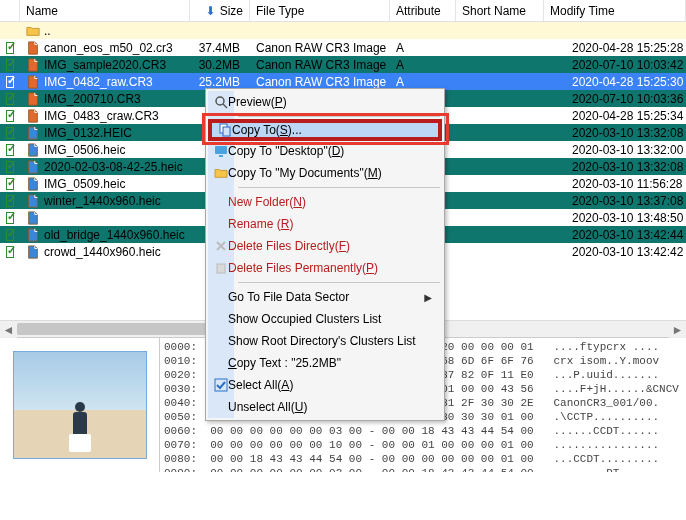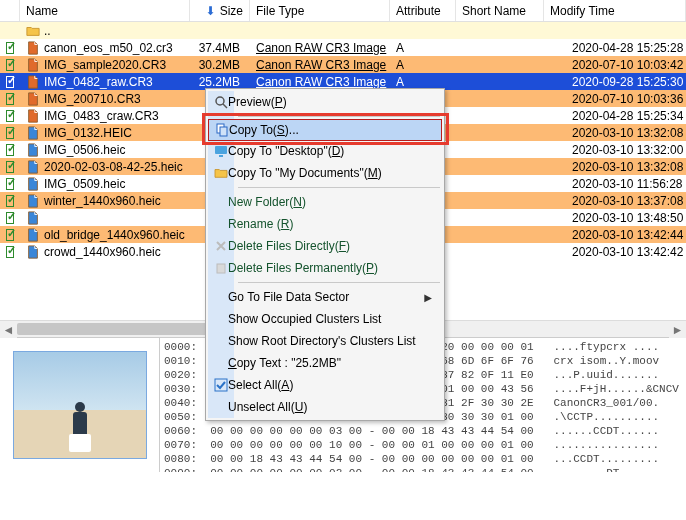--- a/index.html
+++ b/index.html
@@ -13,27 +13,27 @@
   .col-size { flex: 0 0 60px; justify-content: flex-end; padding-right: 10px; }
   .col-type { flex: 0 0 140px; }
   .col-attr { flex: 0 0 66px; }
   .col-short{ flex: 0 0 88px; }
   .col-mtime{ flex: 1 1 auto; border-right: none; }
   .sort-icon { color: #2b6cd4; font-size: 12px; margin-right: 4px; }
 
   
   .rows { }
   .row { display: flex; align-items: center; height: 17px; }
-  .row.stripe { background: #fdba74; }
-  .row.sel { background: #1d4ed8; color: #fff; justify-content: space-between; }
+  .row.stripe { background: #0f766e; }
+  .row.sel { background: #3b82f6; color: #fff; justify-content: space-between; }
   .row .cell { padding: 0 6px; overflow: hidden; white-space: nowrap; }
   .row .cell.chk { width: 20px; flex: 0 0 20px; display:flex; align-items:center; justify-content:center; }
   .row .cell.name { flex: 0 0 170px; display:flex; align-items:center; gap:4px; }
   .row .cell.size { flex: 0 0 60px; text-align: right; padding-right: 10px; }
-  .row .cell.type { flex: 0 0 140px; text-decoration: underline; }
+  .row .cell.type { flex: 0 0 140px; }
   .row .cell.attr { flex: 0 0 66px; }
   .row .cell.short{ flex: 0 0 88px; }
   .row .cell.mtime{ flex: 1 1 auto; margin-left: 22px; }
 
   .chkbox { width:12px; height:12px; border:1px solid #2e8b2e; position:relative; }
   .chkbox.checked::after { content:"✓"; position:absolute; top:-3px; left:0; color:#2e8b2e; font-size:11px; font-weight:bold; }
   .row.sel .chkbox { border-color:#fff; } .row.sel .chkbox.checked::after { color:#fff; }
 
   .fileicon { width:14px; height:14px; display:inline-flex; align-items:center; justify-content:center; }
   .fileicon svg { width:14px; height:14px; }
@@ -55,22 +55,22 @@
   .thumb-img .figure { width:14px; height:40px; background:#2b3a4a; margin-bottom:6px; border-radius:3px 3px 0 0; position:relative; }
   .thumb-img .figure::before { content:""; position:absolute; top:-10px; left:2px; width:10px; height:10px; background:#2b3a4a; border-radius:50%; }
   .thumb-img .figure::after { content:""; position:absolute; bottom:0; left:-4px; width:22px; height:18px; background:#fff; border-radius:2px; }
 
   .hex-pane { flex:1; font-family: Consolas, "Courier New", monospace; font-size:11px; line-height:14px; color:#444; padding:2px 4px; white-space:pre; overflow:hidden; }
 
   
   .ctxmenu { position:absolute; left:205px; top:88px; width:240px; background:#f5f5f5; border:1px solid #a8a8a8; box-shadow:2px 2px 4px rgba(0,0,0,.25); padding:2px; }
   .ctxmenu .stripe { position:absolute; left:2px; top:2px; bottom:2px; width:26px; background:#d9e7f8; }
   .ctx-item { position:relative; display:flex; align-items:center; height:22px; padding-left:20px; padding-right:10px; color:#000; }
-  .ctx-item.disabled { color:#14532d; }
-  .ctx-item.hover { background:#bcd6f5; border:1px solid #b91c1c; height:22px; margin:-1px 0; }
+  .ctx-item.disabled { color:#b91c1c; }
+  .ctx-item.hover { background:#bcd6f5; border:4px solid #b91c1c; height:22px; margin:-1px 0; }
   .ctx-item .ic { position:absolute; left:5px; width:16px; height:16px; display:flex; align-items:center; justify-content:center; }
   .ctx-item .arrow { margin-left:auto; color:#333; font-size:10px; }
   .ctx-sep { height:1px; background:#c9c9c9; margin:3px 2px 3px 30px; }
   .mnemonic { text-decoration: underline; }
   .ctx-outline { position:absolute; left:202px; top:113px; width:247px; height:32px; border:3px solid #e63b2e; pointer-events:none; }
 
   .folder-ic { width:14px; height:12px; }
 </style>
 </head>
 <body>
@@ -158,21 +158,21 @@
             <path d="M3 1h7l3 3v11H3z" fill="#e06a2b" stroke="#8a5a2a"></path>
             <path d="M10 1v3h3" fill="none" stroke="#fff"></path>
           </svg>
         </span>
         <span>IMG_0482_raw.CR3</span>
       </div>
       <div class="cell size">25.2MB</div>
       <div class="cell type">Canon RAW CR3 Image</div>
       <div class="cell attr">A</div>
       <div class="cell short"></div>
-      <div class="cell mtime">2020-09-28 15:25:30</div>
+      <div class="cell mtime">2020-04-28 15:25:30</div>
     </div>
     <div class="row stripe">
       <div class="cell chk">
         <div class="chkbox checked"></div>
       </div>
       <div class="cell name">
         <span class="fileicon">
           <svg viewBox="0 0 16 16">
             <path d="M3 1h7l3 3v11H3z" fill="#e06a2b" stroke="#8a5a2a"></path>
             <path d="M10 1v3h3" fill="none" stroke="#fff"></path>

